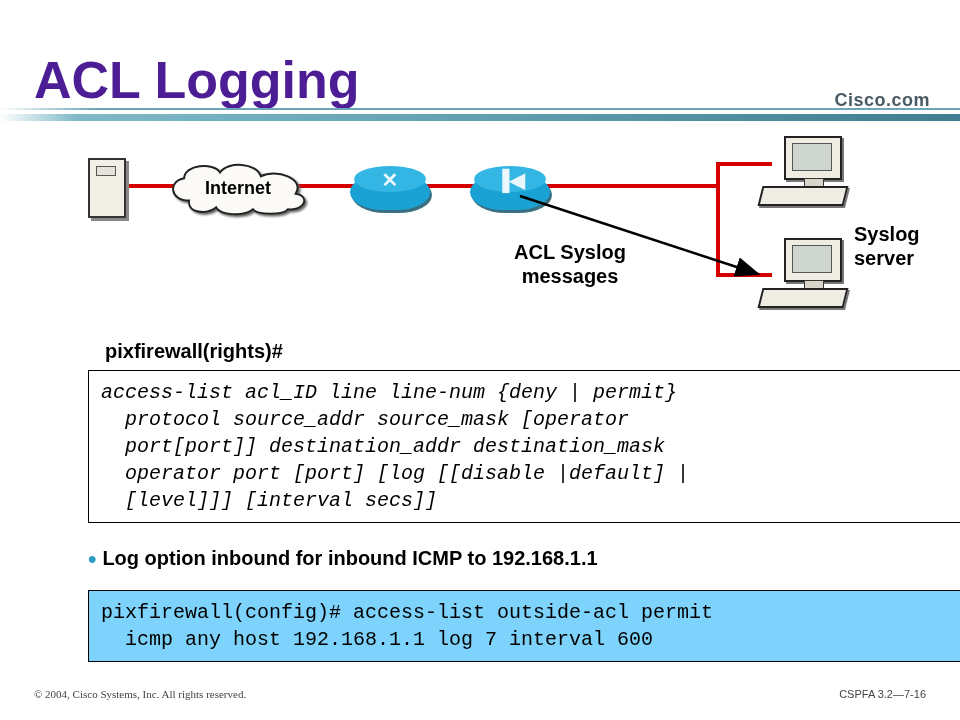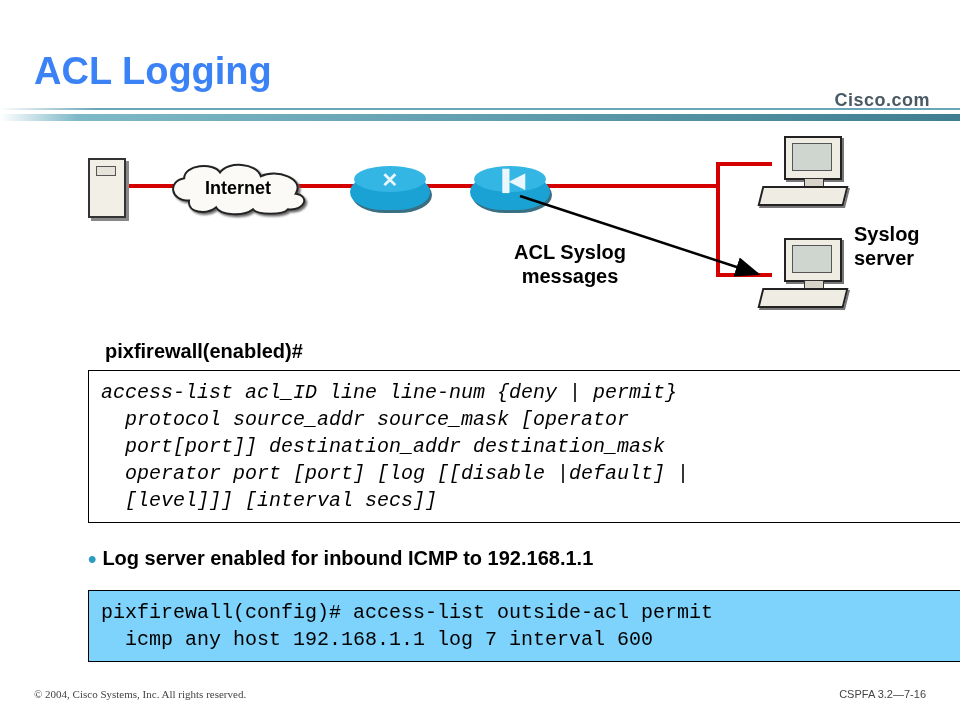--- a/index.html
+++ b/index.html
@@ -15,23 +15,23 @@
   .slide {
     position: relative;
     width: 960px;
     height: 720px;
     box-sizing: border-box;
   }
   .title {
     position: absolute;
     left: 34px;
     top: 50px;
-    font-size: 38px;
-    font-weight: bold;
-    color: #3b82f6;
+    font-size: 52px;
+    font-weight: bold;
+    color: #4c1d95;
   }
   .rule-bar {
     position: absolute;
     left: 0;
     top: 105px;
     width: 960px;
     height: 20px;
   }
   .rule-thin {
     position: absolute;
@@ -313,26 +313,26 @@
         </marker>
       </defs>
       <line x1="0" y1="0" x2="238" y2="78" stroke="#000" stroke-width="2.5" marker-end="url(#ah)"></line>
     </svg>
 
     <div class="arrow-label" style="left:854px; top:82px; width:90px; text-align:left;">Syslog<br>server</div>
 
     <div class="arrow-label" style="left:480px; top:100px; width:180px;">ACL Syslog<br>messages</div>
   </div>
 
-  <div class="prompt">pixfirewall(enabled)#</div>
+  <div class="prompt">pixfirewall(rights)#</div>
 
   <div class="codebox syntax">access-list acl_ID line line-num {deny | permit}<br>  protocol source_addr source_mask [operator<br>  port[port]] destination_addr destination_mask<br>  operator port [port] [log [[disable |default] |<br>  [level]]] [interval secs]]</div>
 
   <div class="bullet">
-    <span class="dot">•</span><span>Log server enabled for inbound ICMP to 192.168.1.1</span>
+    <span class="dot">•</span><span>Log option inbound for inbound ICMP to 192.168.1.1</span>
   </div>
 
   <div class="codebox example">pixfirewall(config)# access-list outside-acl permit<br>  icmp any host 192.168.1.1 log 7 interval 600</div>
 
   <div class="footer-left">© 2004, Cisco Systems, Inc. All rights reserved.</div>
   <div class="footer-right">CSPFA 3.2—7-16</div>
 
 </div>
 
 </body></html>

